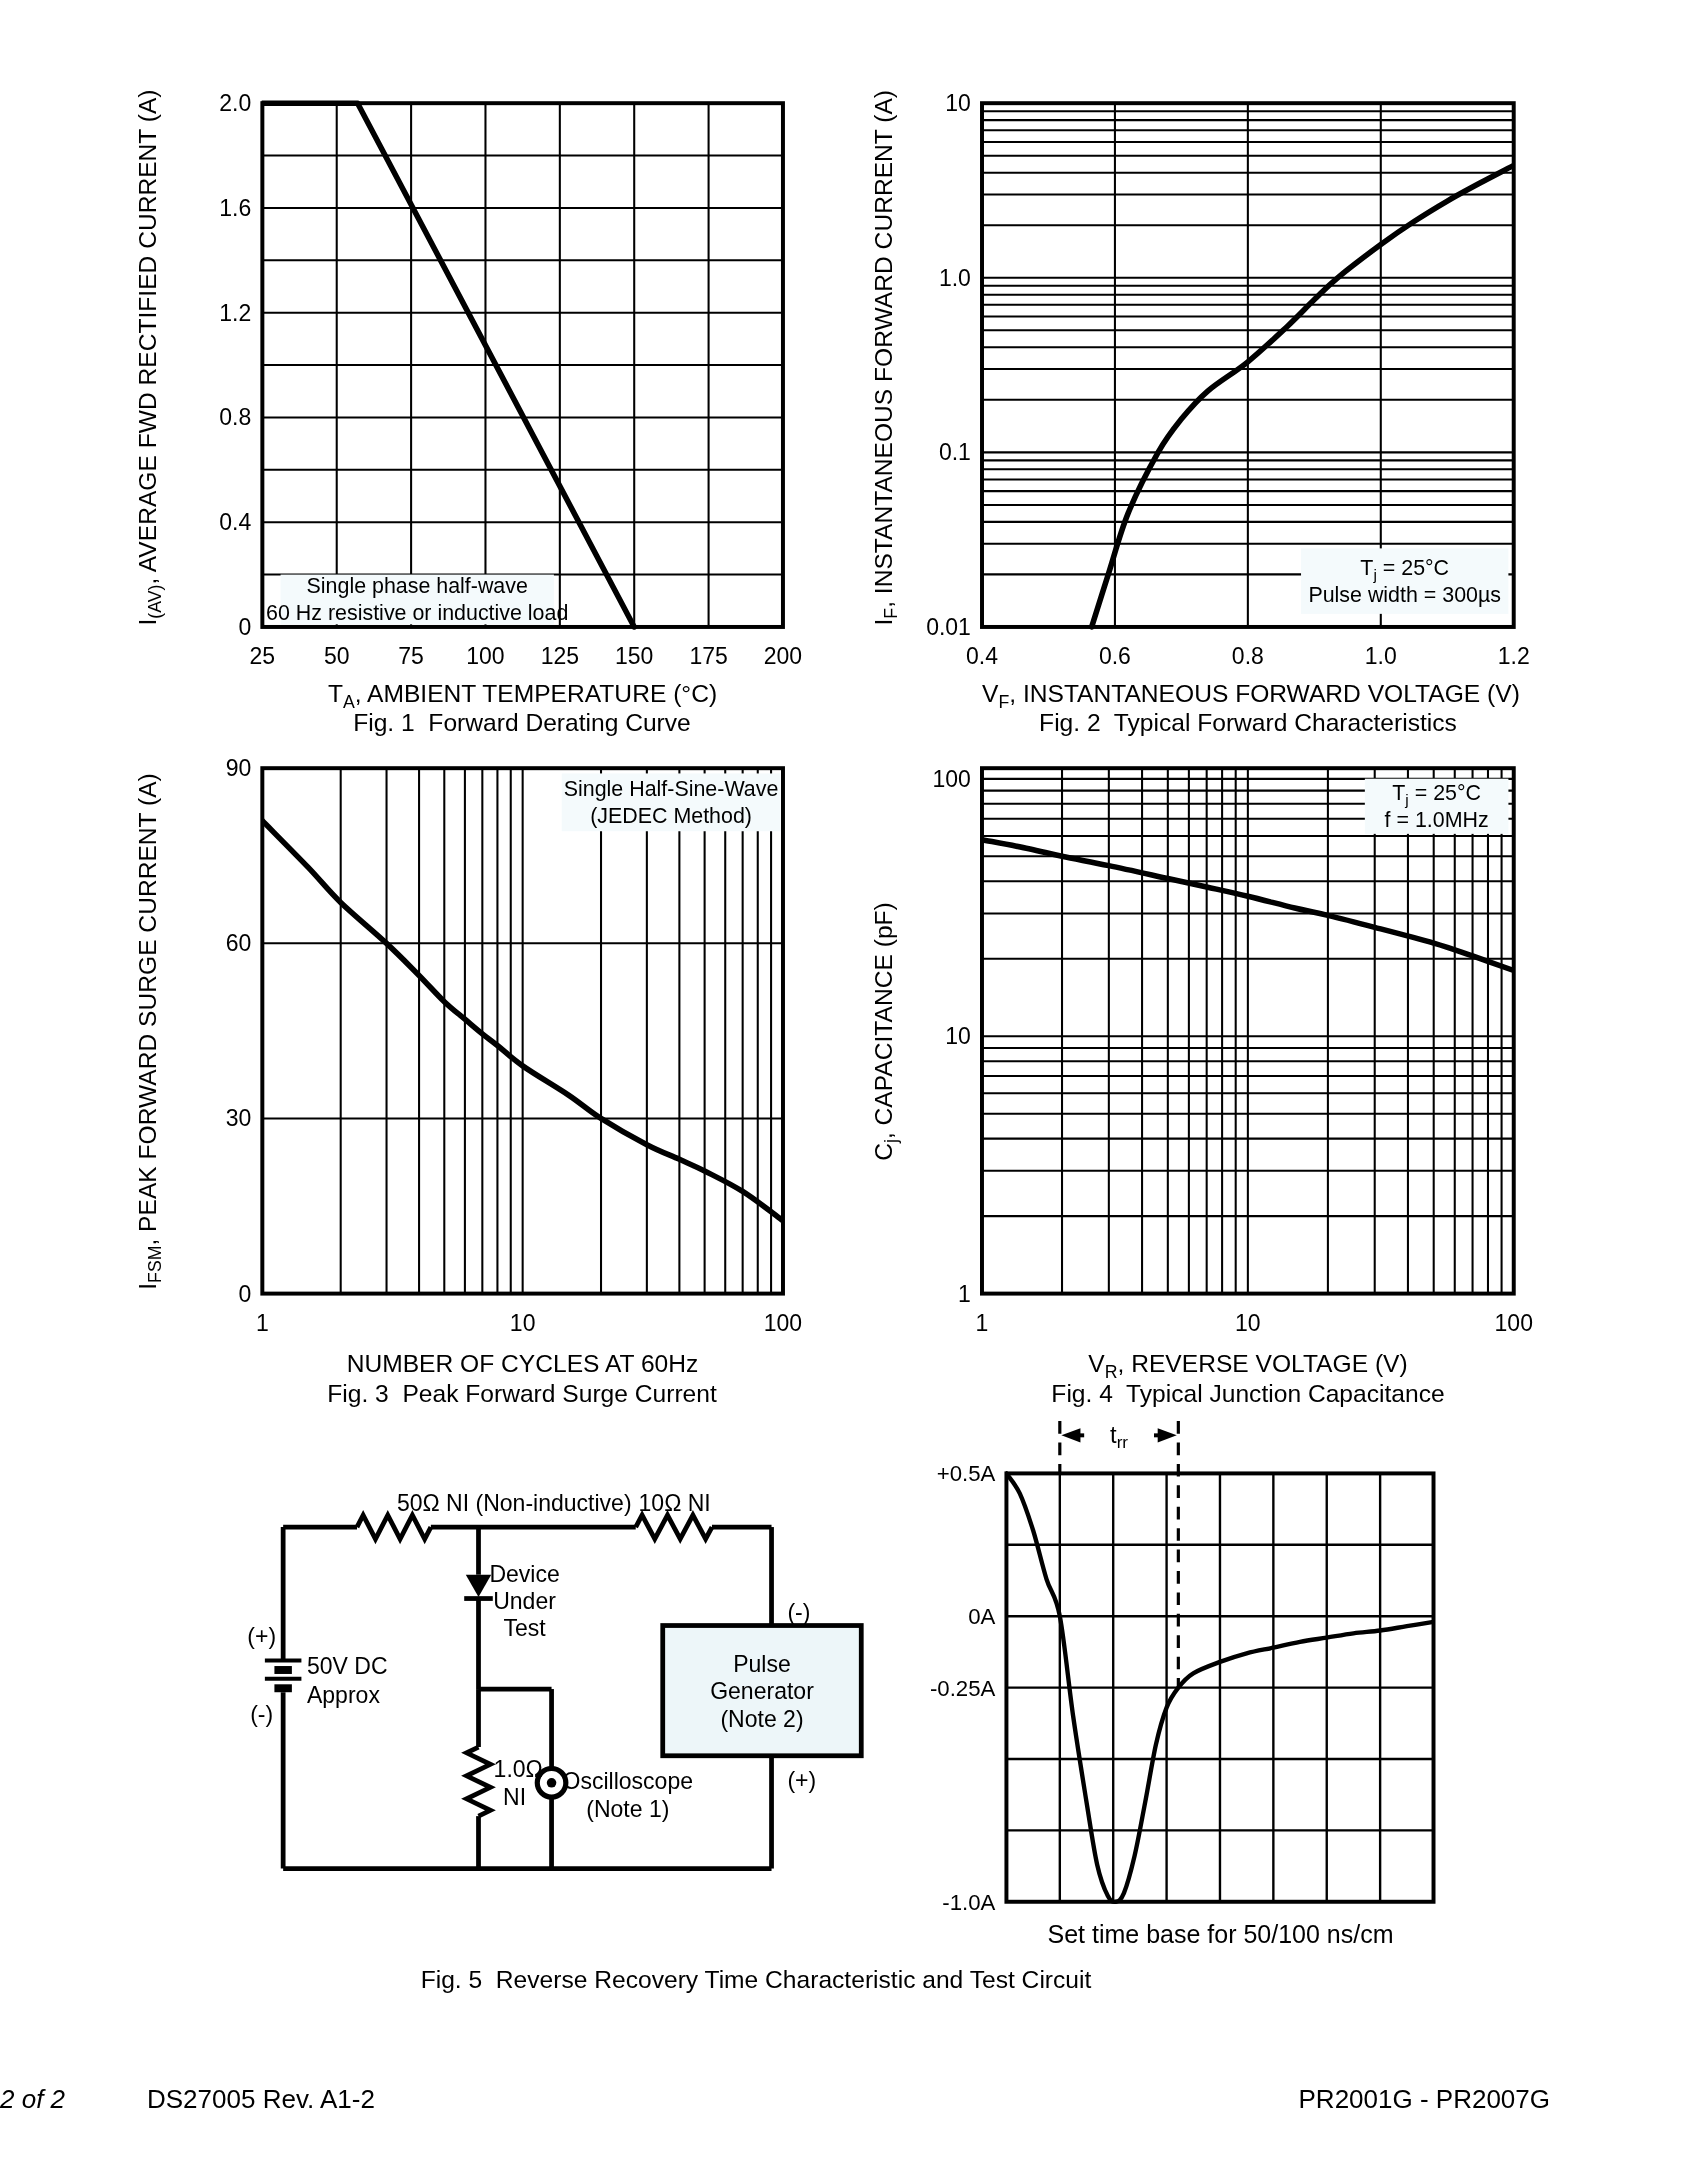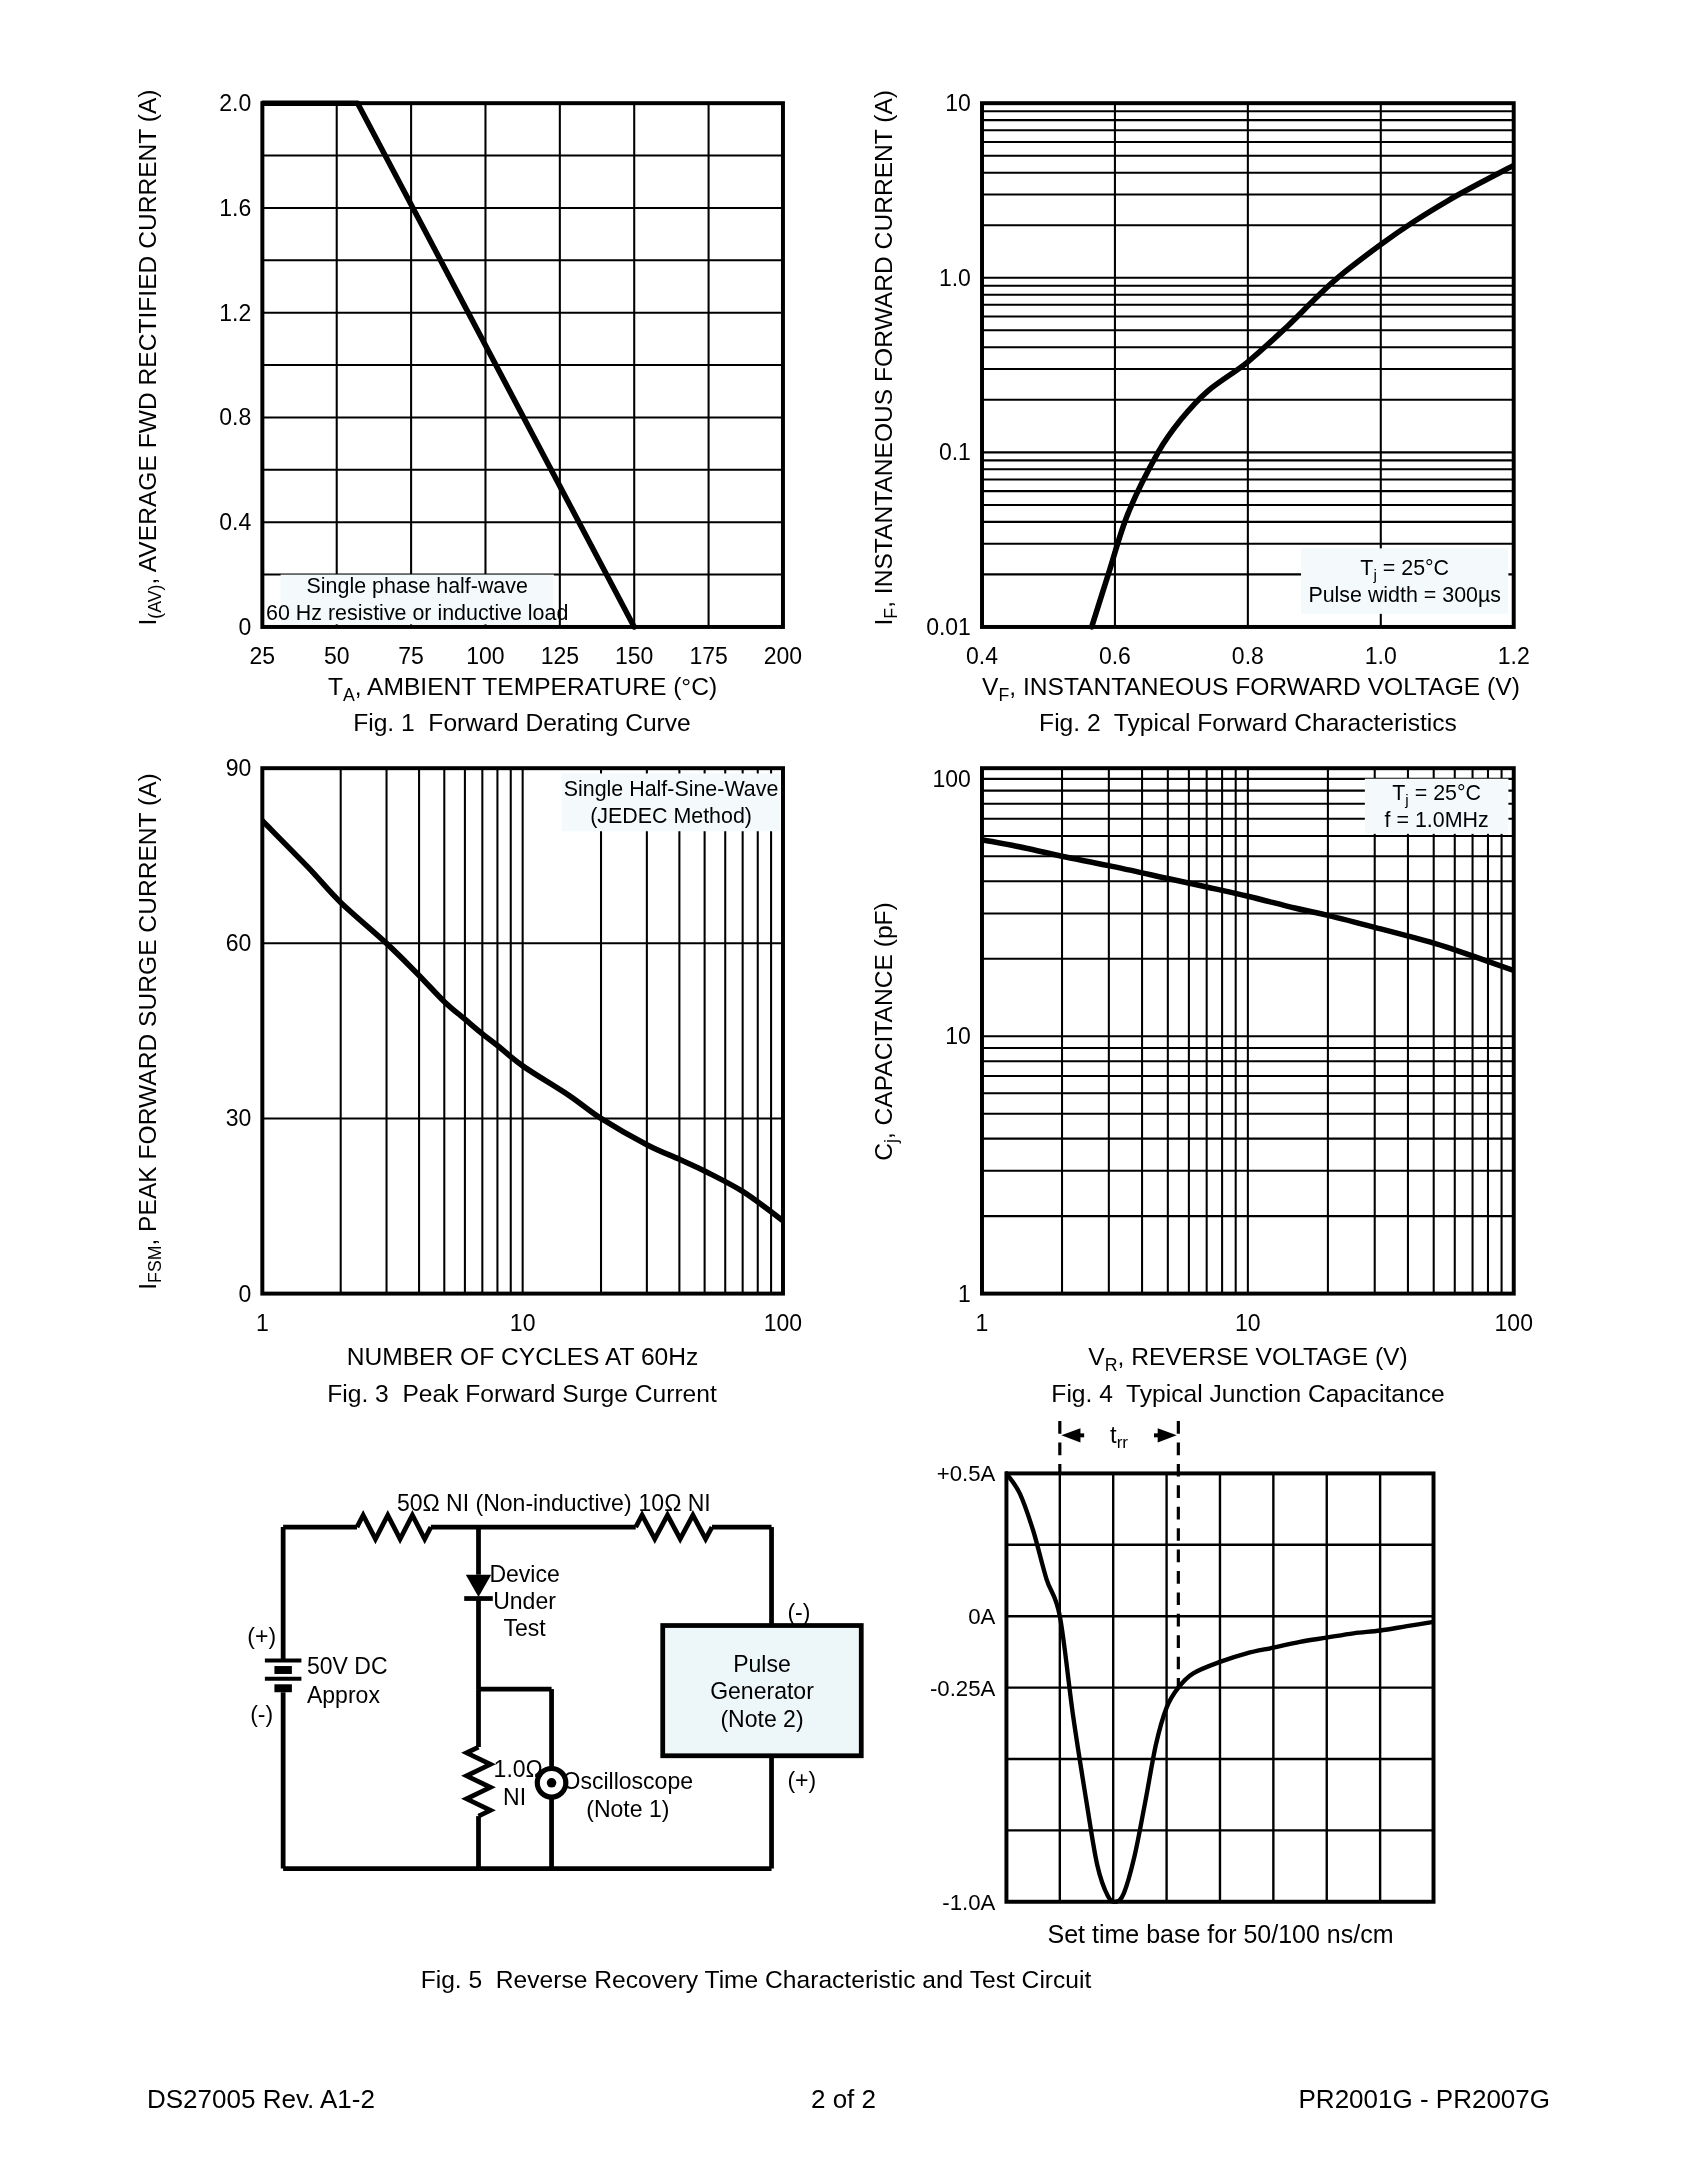--- a/index.html
+++ b/index.html
@@ -9,32 +9,32 @@
   #fig1{left:163px;top:77px;width:659px;height:619px;}
   #fig2{left:881px;top:77px;width:675px;height:619px;}
   #fig3{left:163px;top:742px;width:659px;height:627px;}
   #fig4{left:881px;top:742px;width:675px;height:627px;}
   #wave{left:893px;top:1405px;width:587px;height:516px;}
   #circuit{left:222px;top:1461px;width:675px;height:445px;}
   .ylabel{position:absolute;width:524px;height:35px;line-height:35px;text-align:center;
           font-size:24.6px;transform:rotate(-90deg);white-space:nowrap;}
   #yl1{left:-115px;top:346px;} #yl2{left:621px;top:346px;}
   #yl3{left:-115px;top:1014px;} #yl4{left:621px;top:1014px;}
-  .xlabel{position:absolute;text-align:center;font-size:24.6px;white-space:pre;}
+  .xlabel{position:absolute;text-align:center;font-size:24.6px;white-space:pre;margin-top:7px;}
   #xl1{left:262px;top:673px;width:521px;} #xl2{left:982px;top:673px;width:532px;}
   #xl3{left:262px;top:1343px;width:521px;} #xl4{left:982px;top:1343px;width:532px;}
   .caption{position:absolute;text-align:center;font-size:24.6px;white-space:pre;}
   #cap1{left:214px;top:709px;width:616px;} #cap2{left:937px;top:709px;width:622px;}
   #cap3{left:214px;top:1380px;width:616px;} #cap4{left:937px;top:1380px;width:622px;}
   #cap5{left:0px;top:1966px;width:1512px;}
   sub{font-size:72%;}
   .notes{position:absolute;left:274px;top:1882px;font-size:23px;line-height:29px;white-space:pre;}
   .settb{position:absolute;left:903px;top:1920px;width:635px;text-align:center;font-size:25px;}
   .foot{position:absolute;top:2084px;font-size:26px;}
-  #footL{left:147px;} #footC{left:0;width:1687px;text-align:center;} #footR{right:137px;}
+  #footL{left:147px;} #footC{left:0;width:1687px;text-align:left;font-style:italic;} #footR{right:137px;}
 </style>
 </head>
 <body>
 
 <div class="page">
 
   <section>
     <div class="ylabel" id="yl1">I<sub>(AV)</sub>, AVERAGE FWD RECTIFIED CURRENT (A)</div>
     <svg id="fig1" viewBox="0 0 830 780">
         <line x1="218.71428571428572" y1="33" x2="218.71428571428572" y2="693" stroke="#000" stroke-width="2.6"></line>

